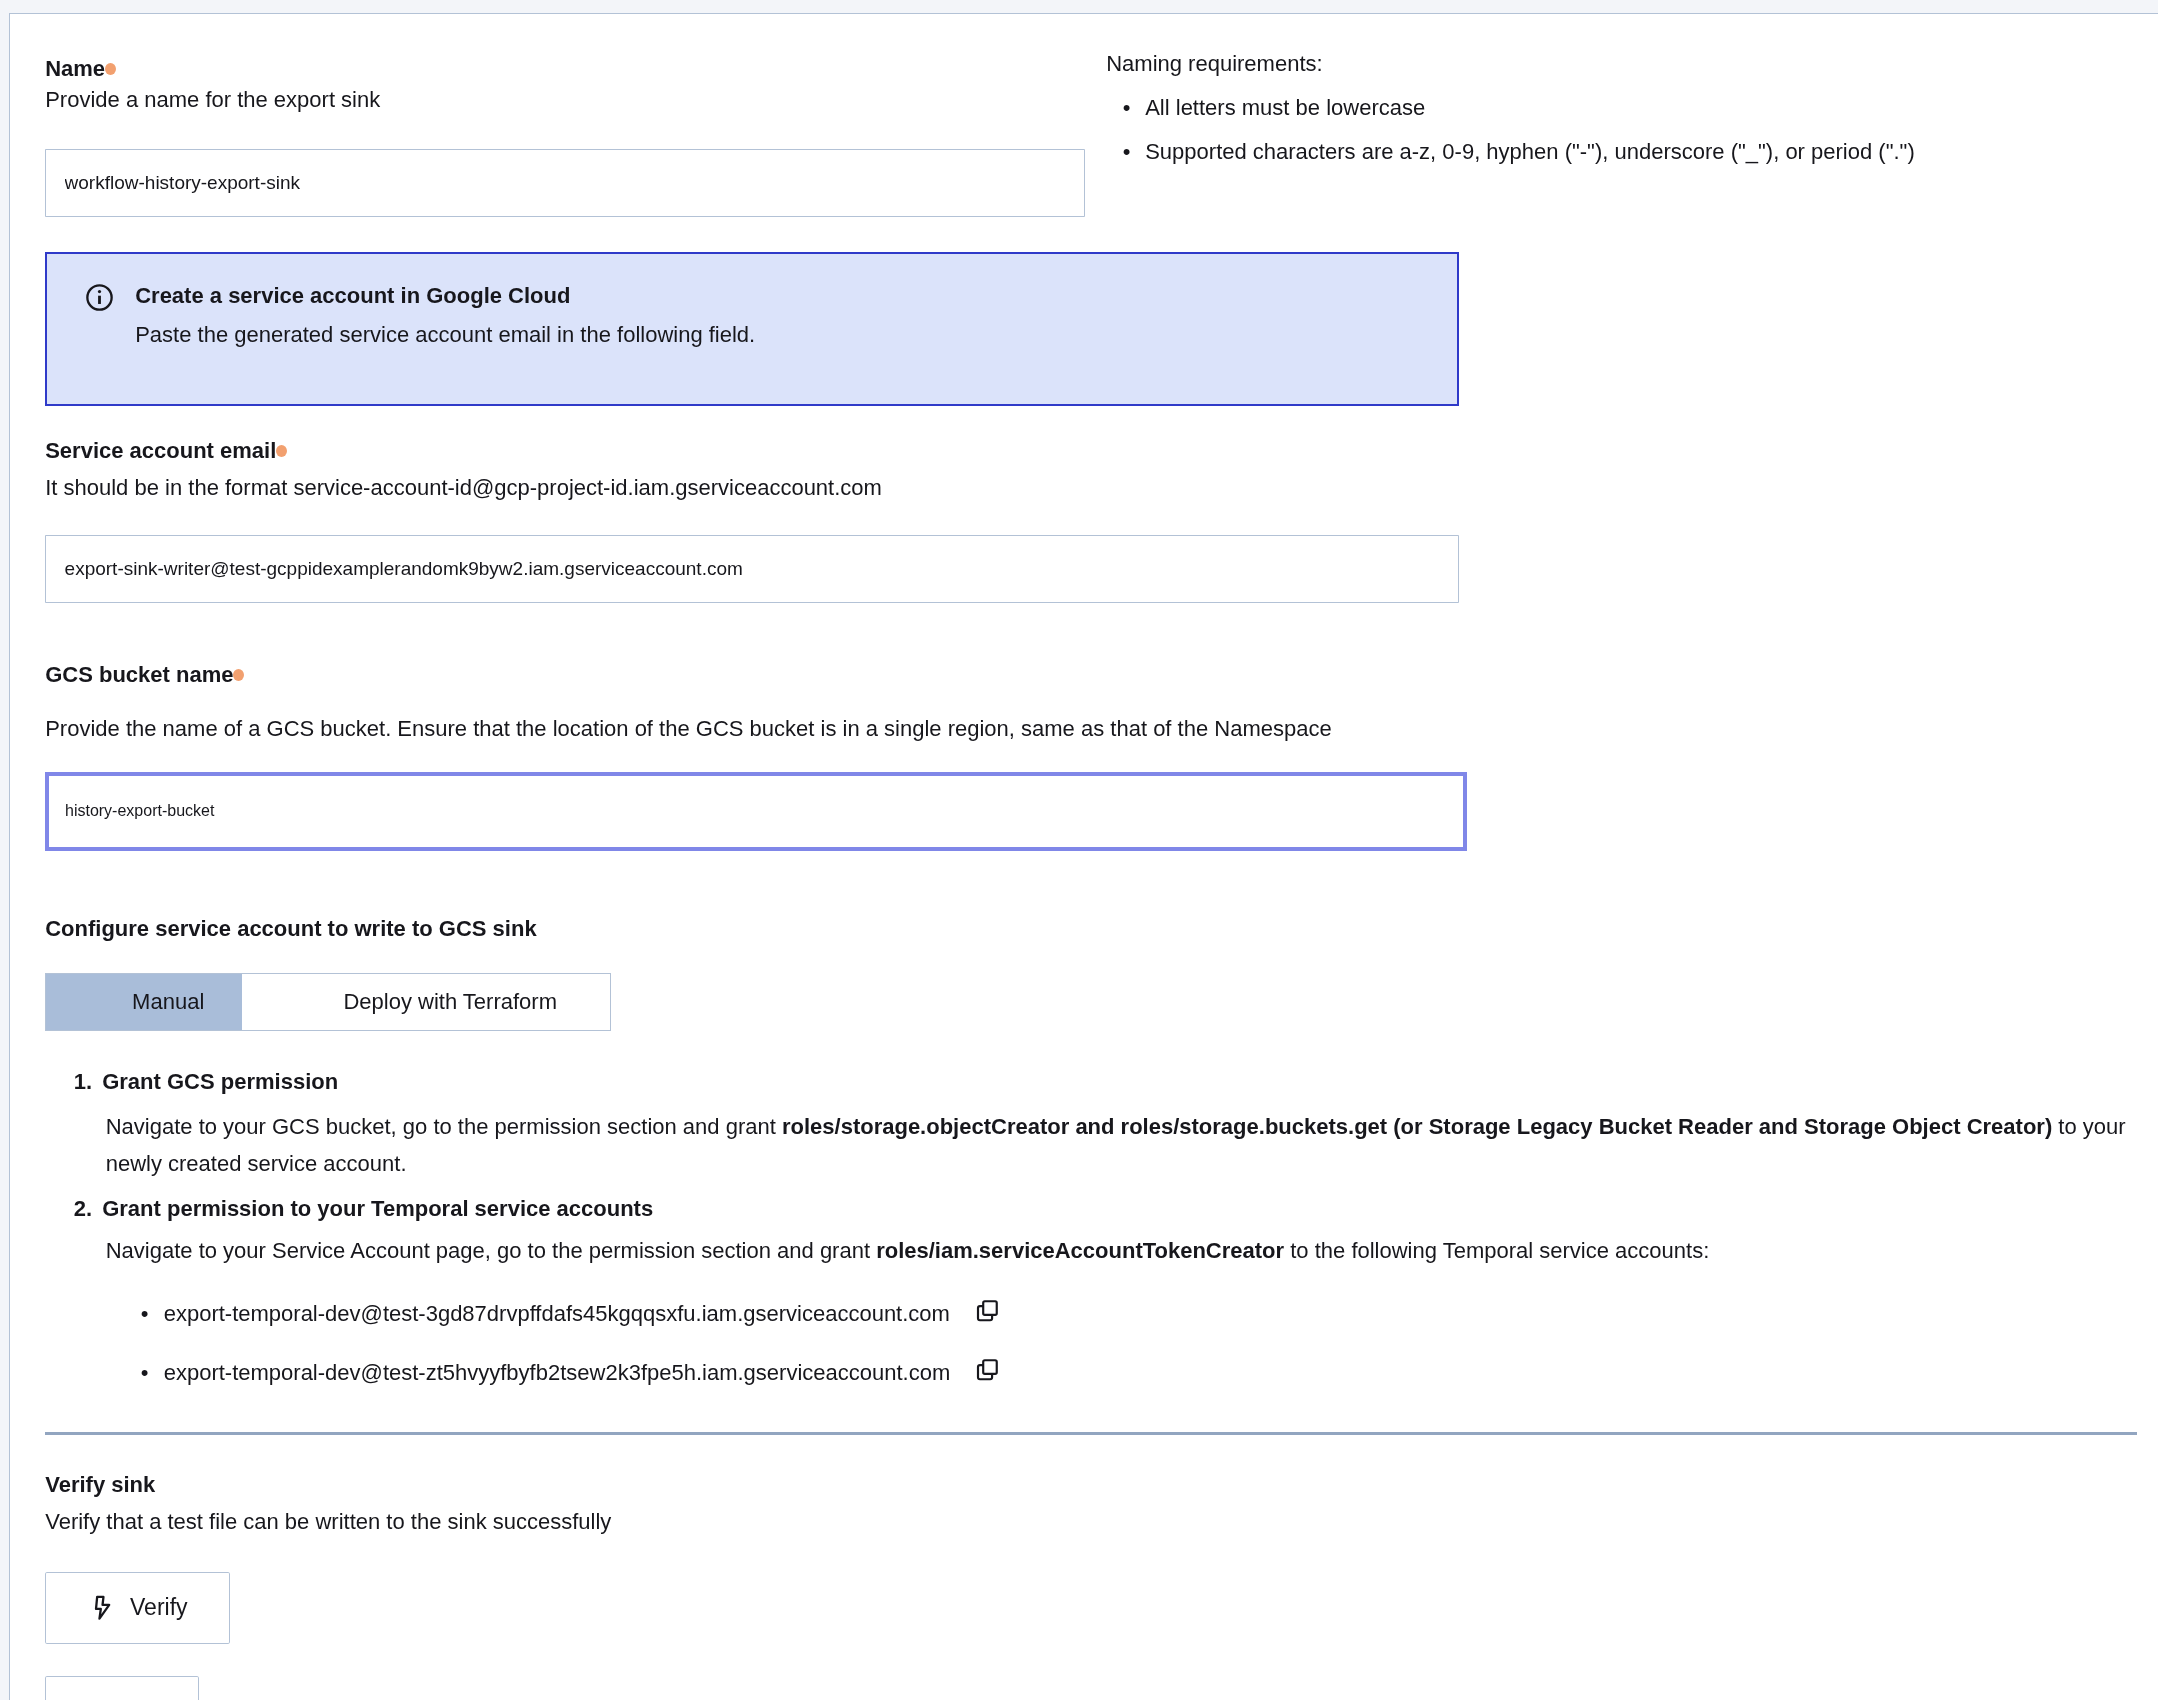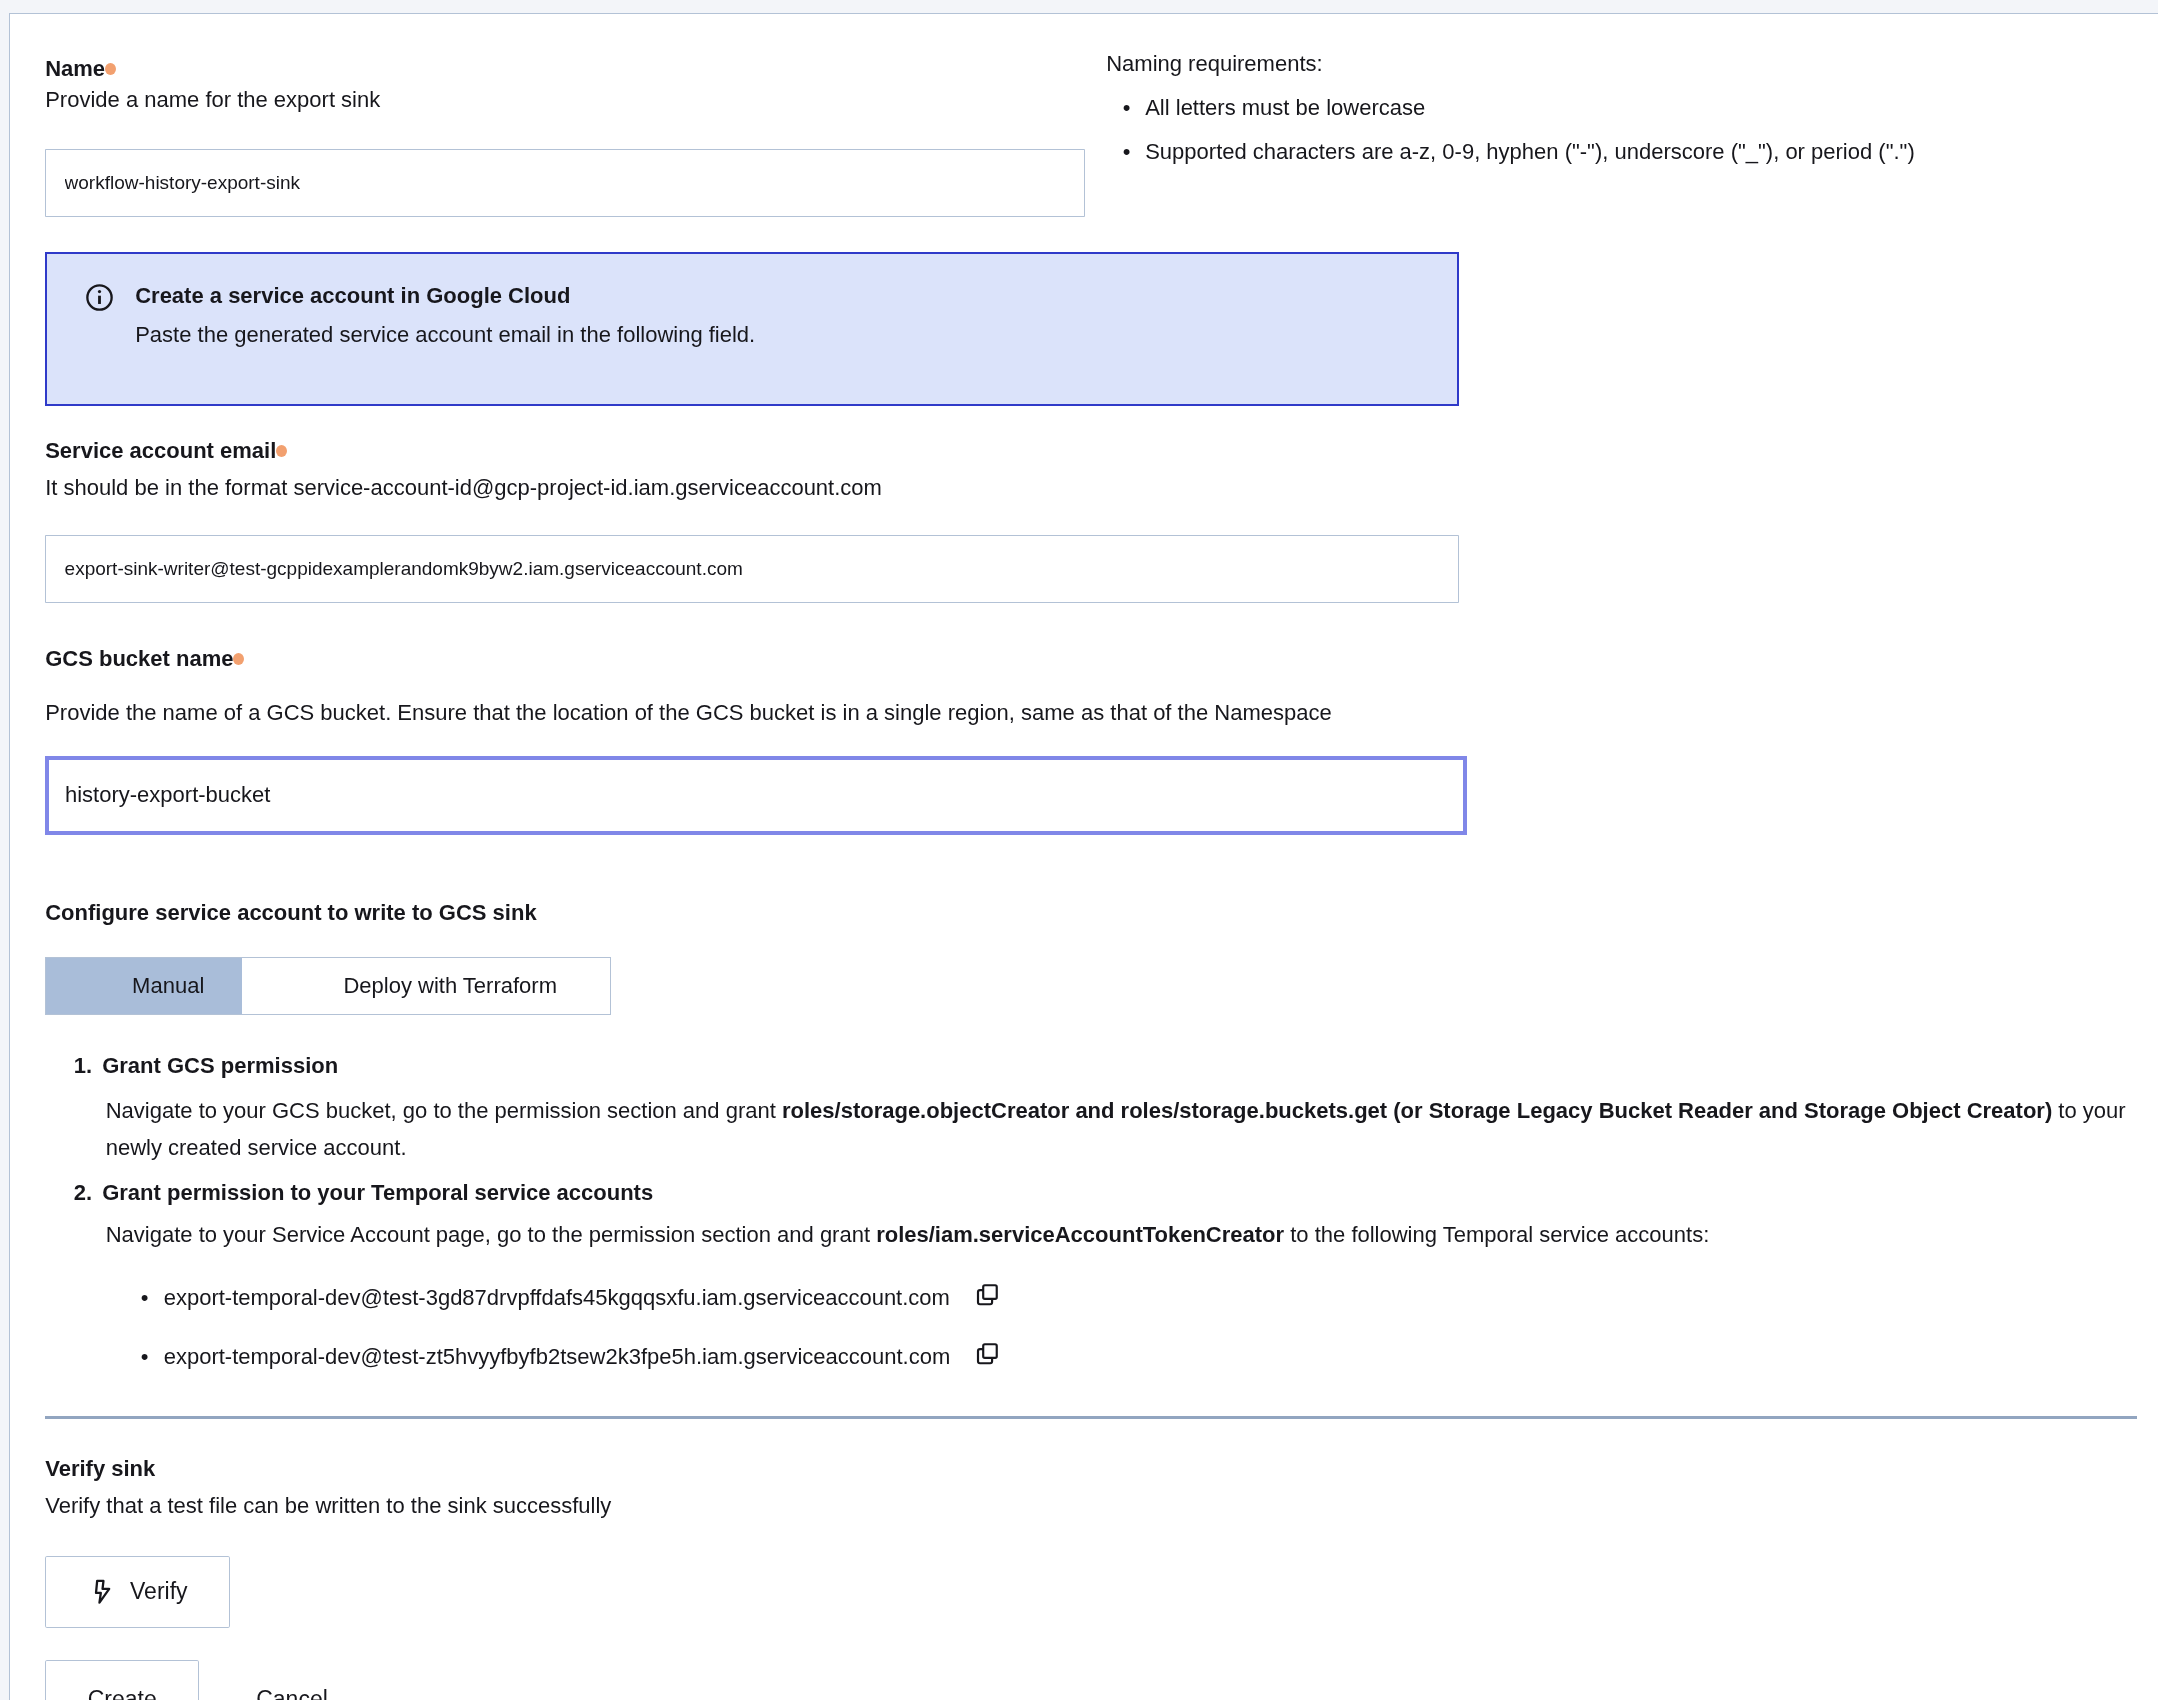--- a/index.html
+++ b/index.html
@@ -46,29 +46,29 @@
     display:flex; align-items:flex-start; gap:20px; padding:26px 0 0 37px;
   }
   .info-icon { flex:none; margin-top:1.8px; }
   .info-title { font-weight:700; line-height:31px; }
   .info-body { line-height:31px; margin-top:8.3px; }
 
   .sa-label-row { margin-top:29px; }
   .sa-desc { margin-top:5.5px; }
   .sa-input { margin-top:32px; width:1414px; }
 
-  .gcs-label-row { margin-top:40px; }
+  .gcs-label-row { margin-top:56px; }
   .gcs-desc { margin-top:23px; }
   .focus-ring {
     margin-top:28.5px; box-sizing:border-box; width:1422px; height:79px;
     border:4.6px solid #8087e8; background:#fff; padding:2.8px;
   }
   .focus-ring input {
     display:block; width:100%; height:64px; box-sizing:border-box; border:none; outline:none;
-    font-family:"Liberation Sans", sans-serif; font-size:22px; color:#17171c; padding:0 13px;
+    font-family:"Liberation Sans", sans-serif; font-size:16px; color:#17171c; padding:0 13px;
   }
 
   .configure-title { margin-top:62px; font-weight:700; line-height:31px; }
 
   .tab-group { margin-top:28.5px; display:inline-flex; border:1.8px solid #b3c2d6; background:#fff; }
   .tab { height:56px; display:flex; align-items:center; justify-content:center; cursor:pointer;padding-left:48px; }
   .tab.selected { width:148px; background:#a9bdd9; }
   .tab.unselected { width:320px; background:#fff; }
 
   .steps { margin:35px 0 0 28.5px; }

